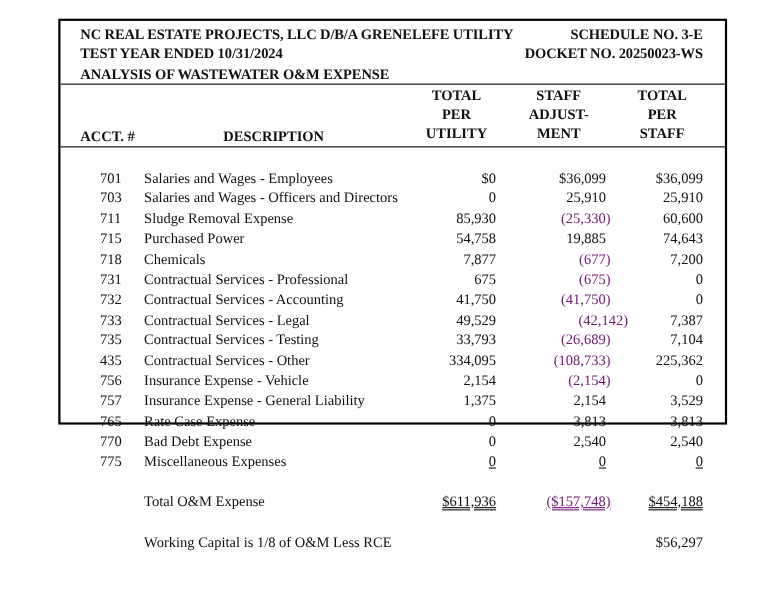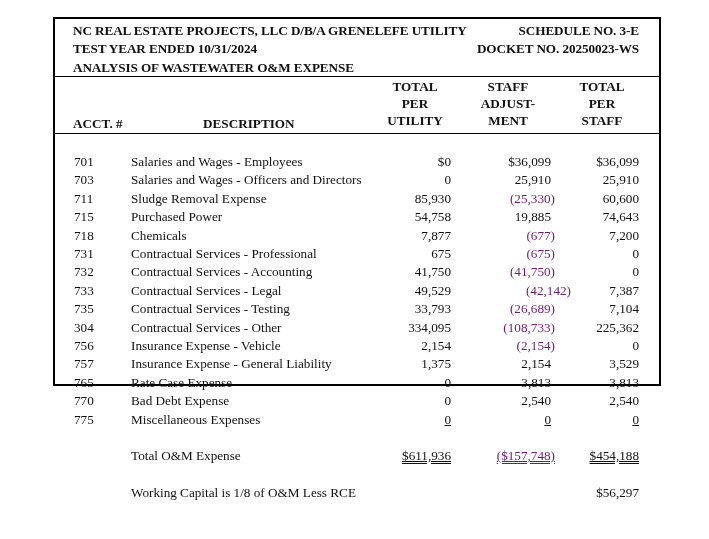--- a/index.html
+++ b/index.html
@@ -7,21 +7,21 @@
       font-family: "Liberation Serif", "DejaVu Serif", serif; color: #111111; }
     .sheet { position: absolute; left: 53px; top: 17px; width: 608px; height: 369px;
       border: 2px solid #000; box-sizing: border-box; }
     .hdr { position: absolute; left: 0; right: 0; font-weight: bold; font-size: 13.2px; letter-spacing: -0.1px; }
     .hdr .l { position: absolute; left: 18px; }
     .hdr .r { position: absolute; right: 20px; }
     .rule { position: absolute; left: 0; right: 0; height: 0; border-top: 1px solid #000; }
     .colhdr { position: absolute; font-weight: bold; font-size: 13.2px; text-align: center; }
     .row { position: absolute; left: 0; right: 0; height: 18px; font-size: 13.2px; }
     .row span { position: absolute; top: 0; white-space: nowrap; }
-    .acct { left: 19px; text-align: center; }
+    .acct { left: 36px; text-align: center; }
     .desc { left: 76px; }
     .c1 { right: 208px; text-align: right; }
     .c2 { right: 108px; text-align: right; }
     .c3 { right: 20px; text-align: right; }
     .neg { color: #701a75; }
     .u { text-decoration: underline; }
     .uu { text-decoration: underline double; }
   </style>
 </head>
 <body>
@@ -117,21 +117,21 @@
       <span class="c3">7,387</span>
     </div>
   <div class="row" style="top:282.2px;">
       <span class="acct">735</span>
       <span class="desc">Contractual Services - Testing</span>
       <span class="c1">33,793</span>
       <span class="c2 neg" style="right:104px;">(26,689)</span>
       <span class="c3">7,104</span>
     </div>
   <div class="row" style="top:300.6px;">
-      <span class="acct">304</span>
+      <span class="acct">435</span>
       <span class="desc">Contractual Services - Other</span>
       <span class="c1">334,095</span>
       <span class="c2 neg" style="right:104px;">(108,733)</span>
       <span class="c3">225,362</span>
     </div>
   <div class="row" style="top:319px;">
       <span class="acct">756</span>
       <span class="desc">Insurance Expense - Vehicle</span>
       <span class="c1">2,154</span>
       <span class="c2 neg" style="right:104px;">(2,154)</span>

